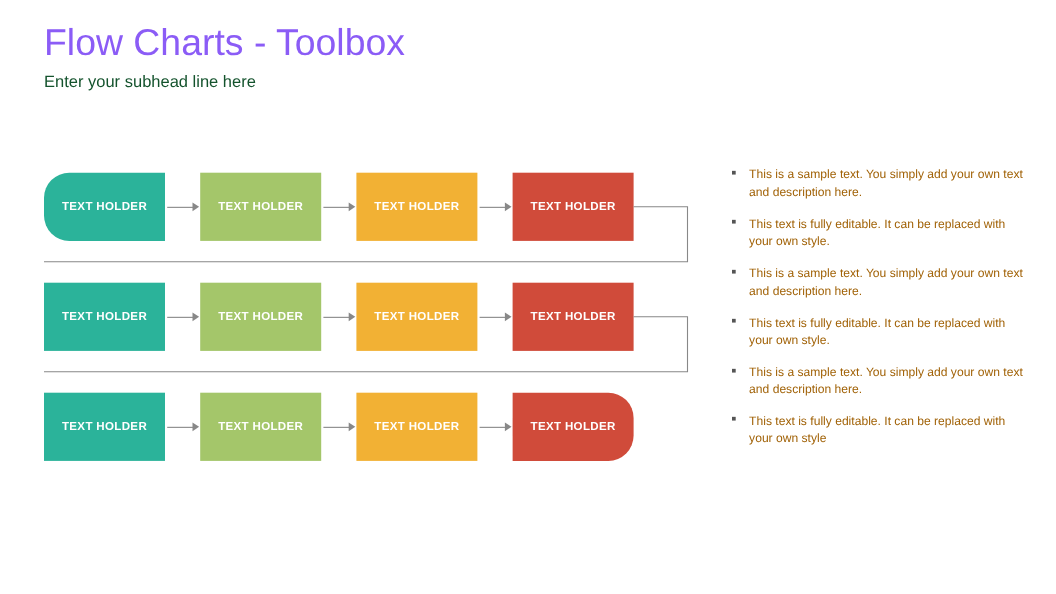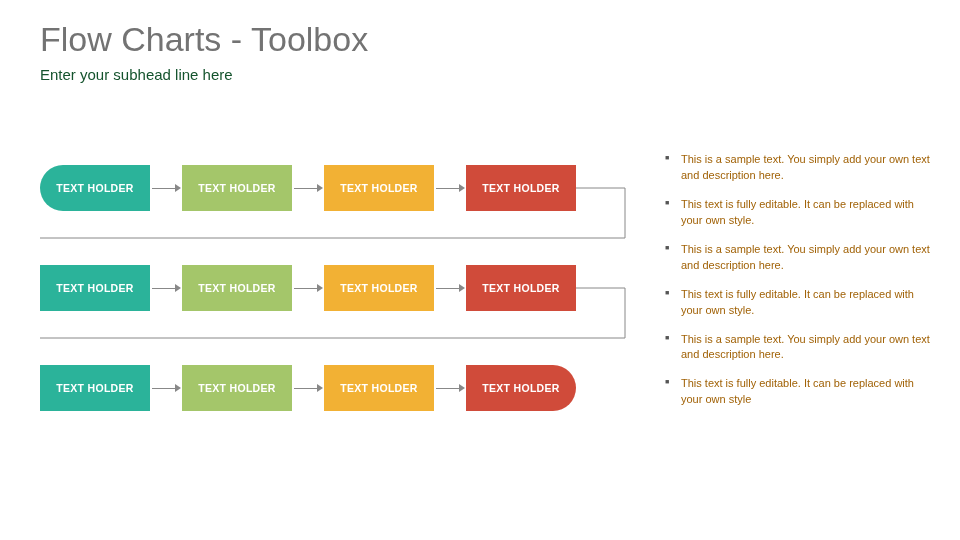--- a/index.html
+++ b/index.html
@@ -10,21 +10,21 @@
     font-family: "Segoe UI", Arial, sans-serif;
     position: relative;
     overflow: hidden;
   }
   .title {
     position: absolute;
     left: 40px;
     top: 20px;
     font-size: 34px;
     font-weight: 300;
-    color: #737373;
+    color: #8b5cf6;
   }
   .subhead {
     position: absolute;
     left: 40px;
     top: 66px;
     font-size: 15px;
     font-weight: 300;
     color: #14532d;
   }
   .flow-area {
@@ -34,21 +34,21 @@
     width: 590px;
   }
   .row {
     display: flex;
     align-items: center;
     height: 46px;
     margin-bottom: 54px;
   }
   .box {
     width: 110px;
-    height: 46px;
+    height: 62px;
     display: flex;
     align-items: center;
     justify-content: center;
     color: #fff;
     font-size: 10.5px;
     font-weight: 700;
     letter-spacing: 0.3px;
   }
   .pill-left { border-radius: 23px 0 0 23px; }
   .pill-right { border-radius: 0 23px 23px 0; }

